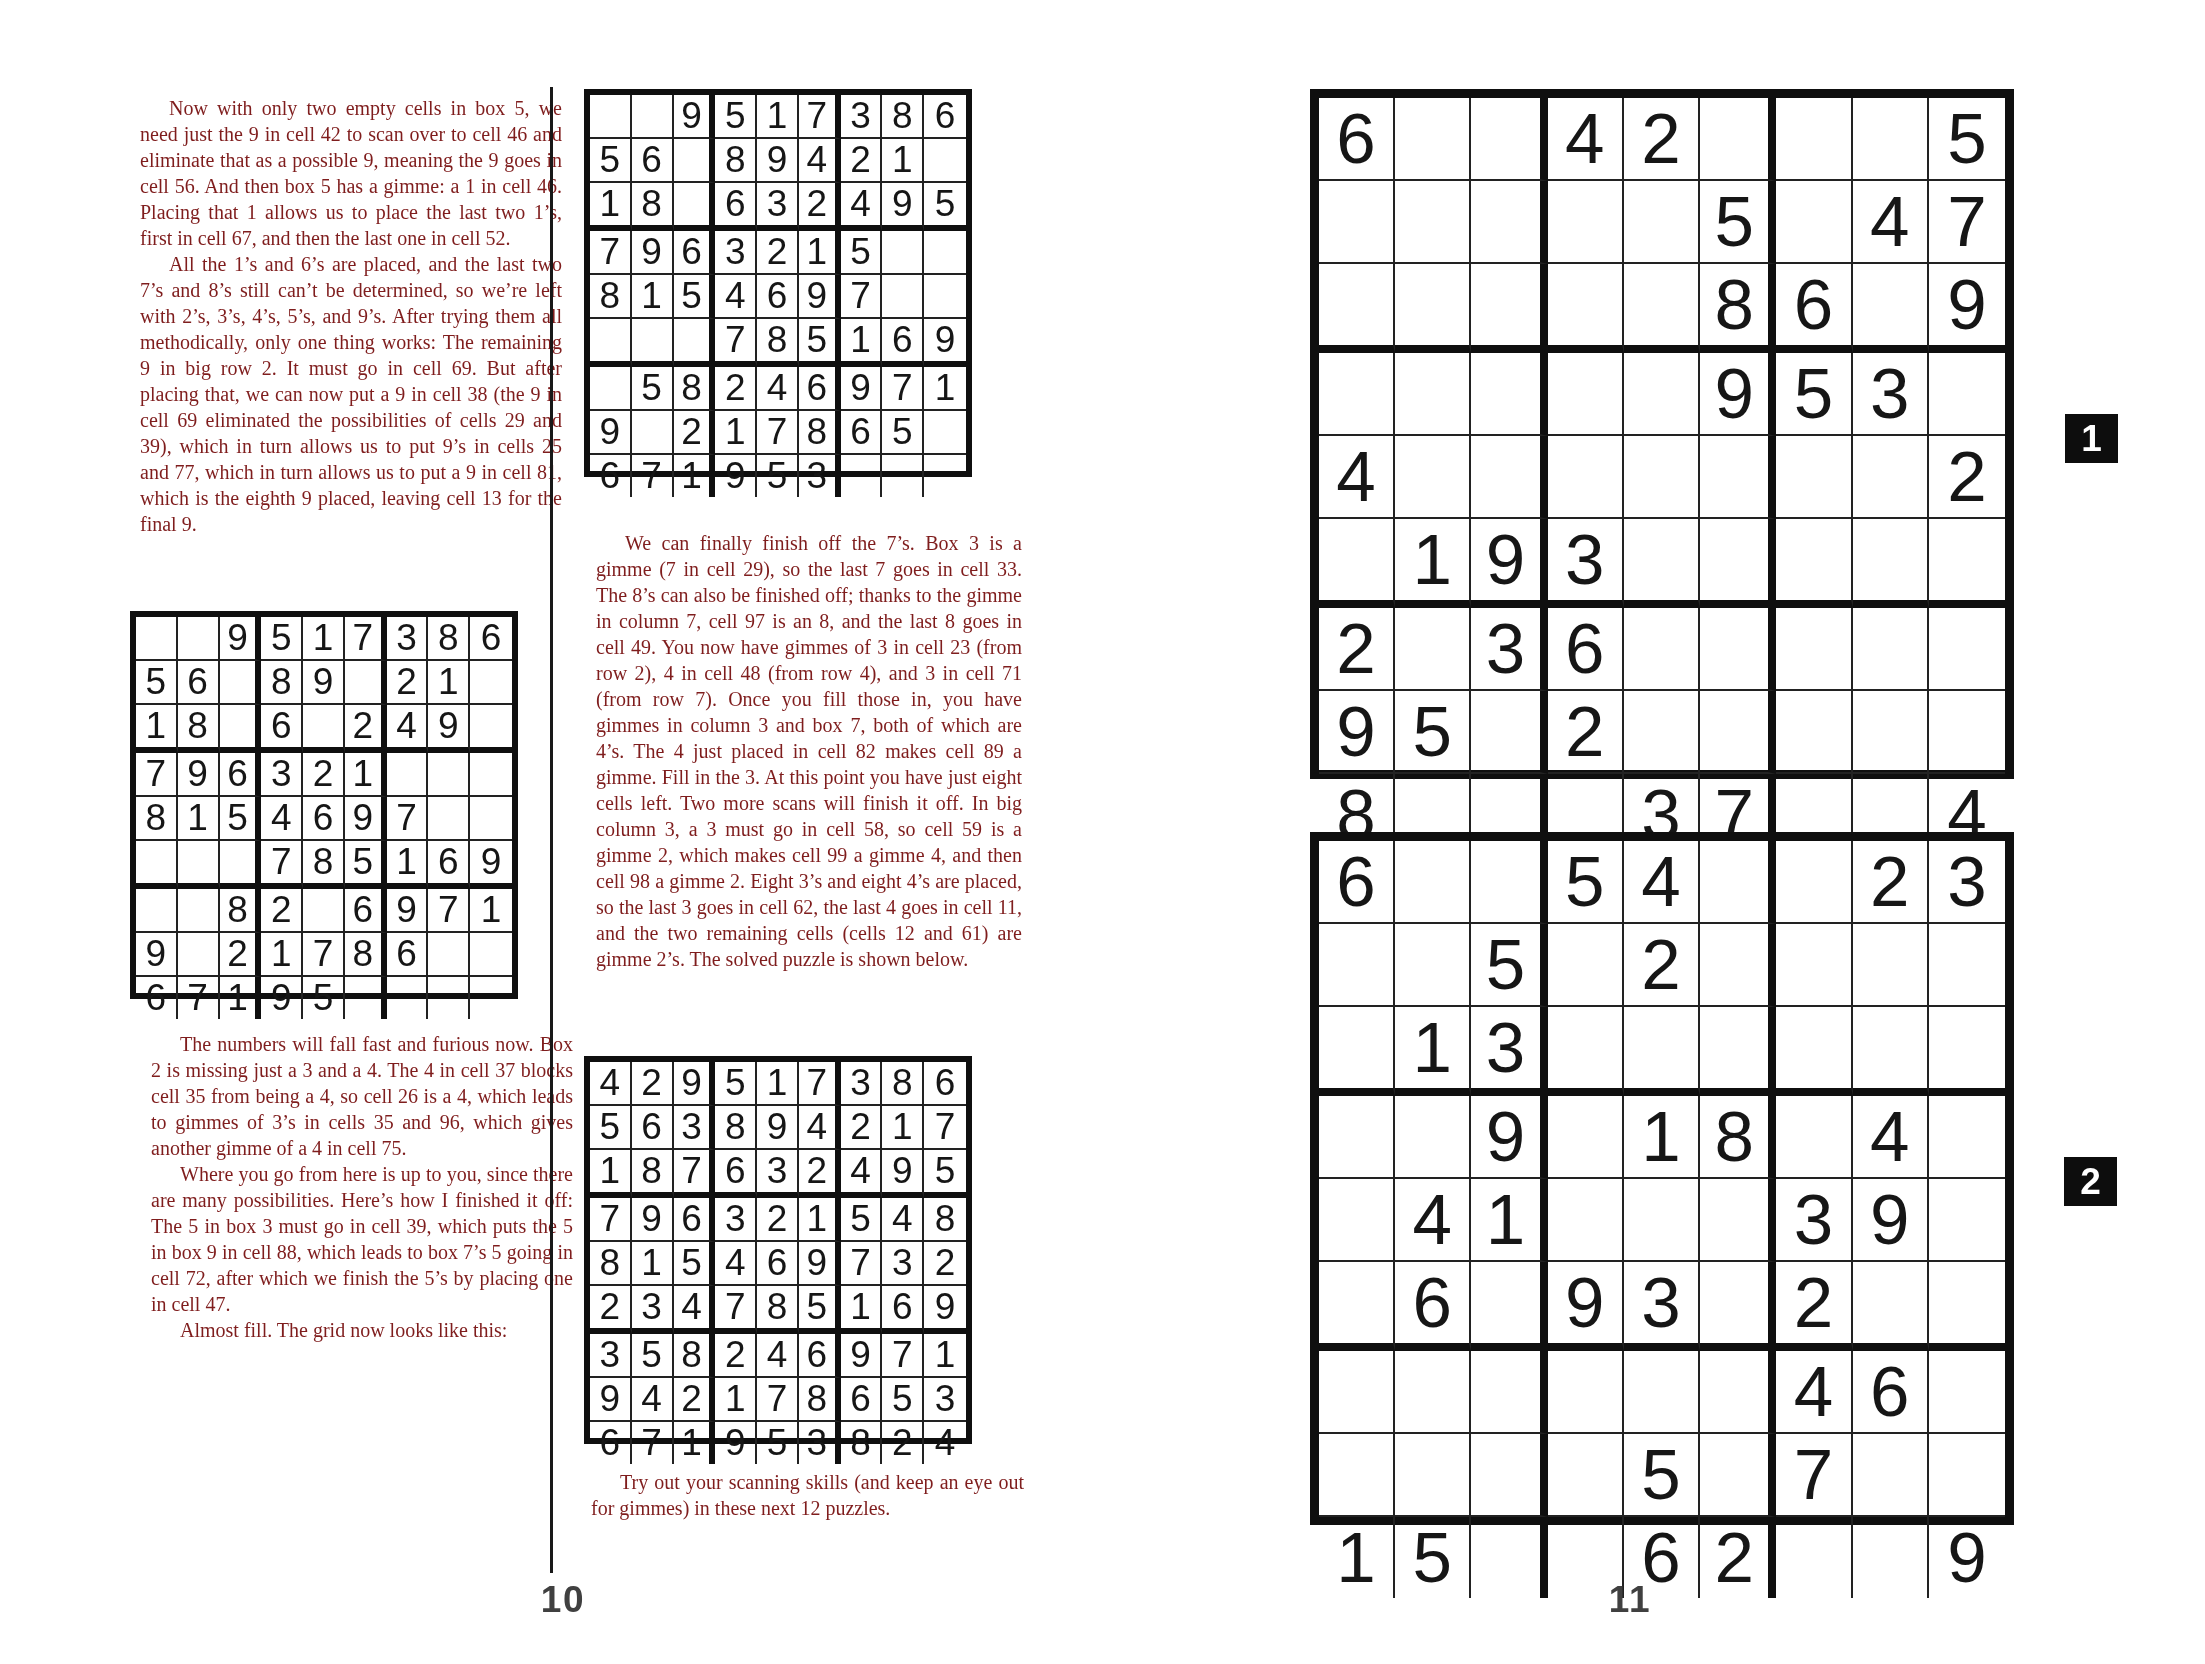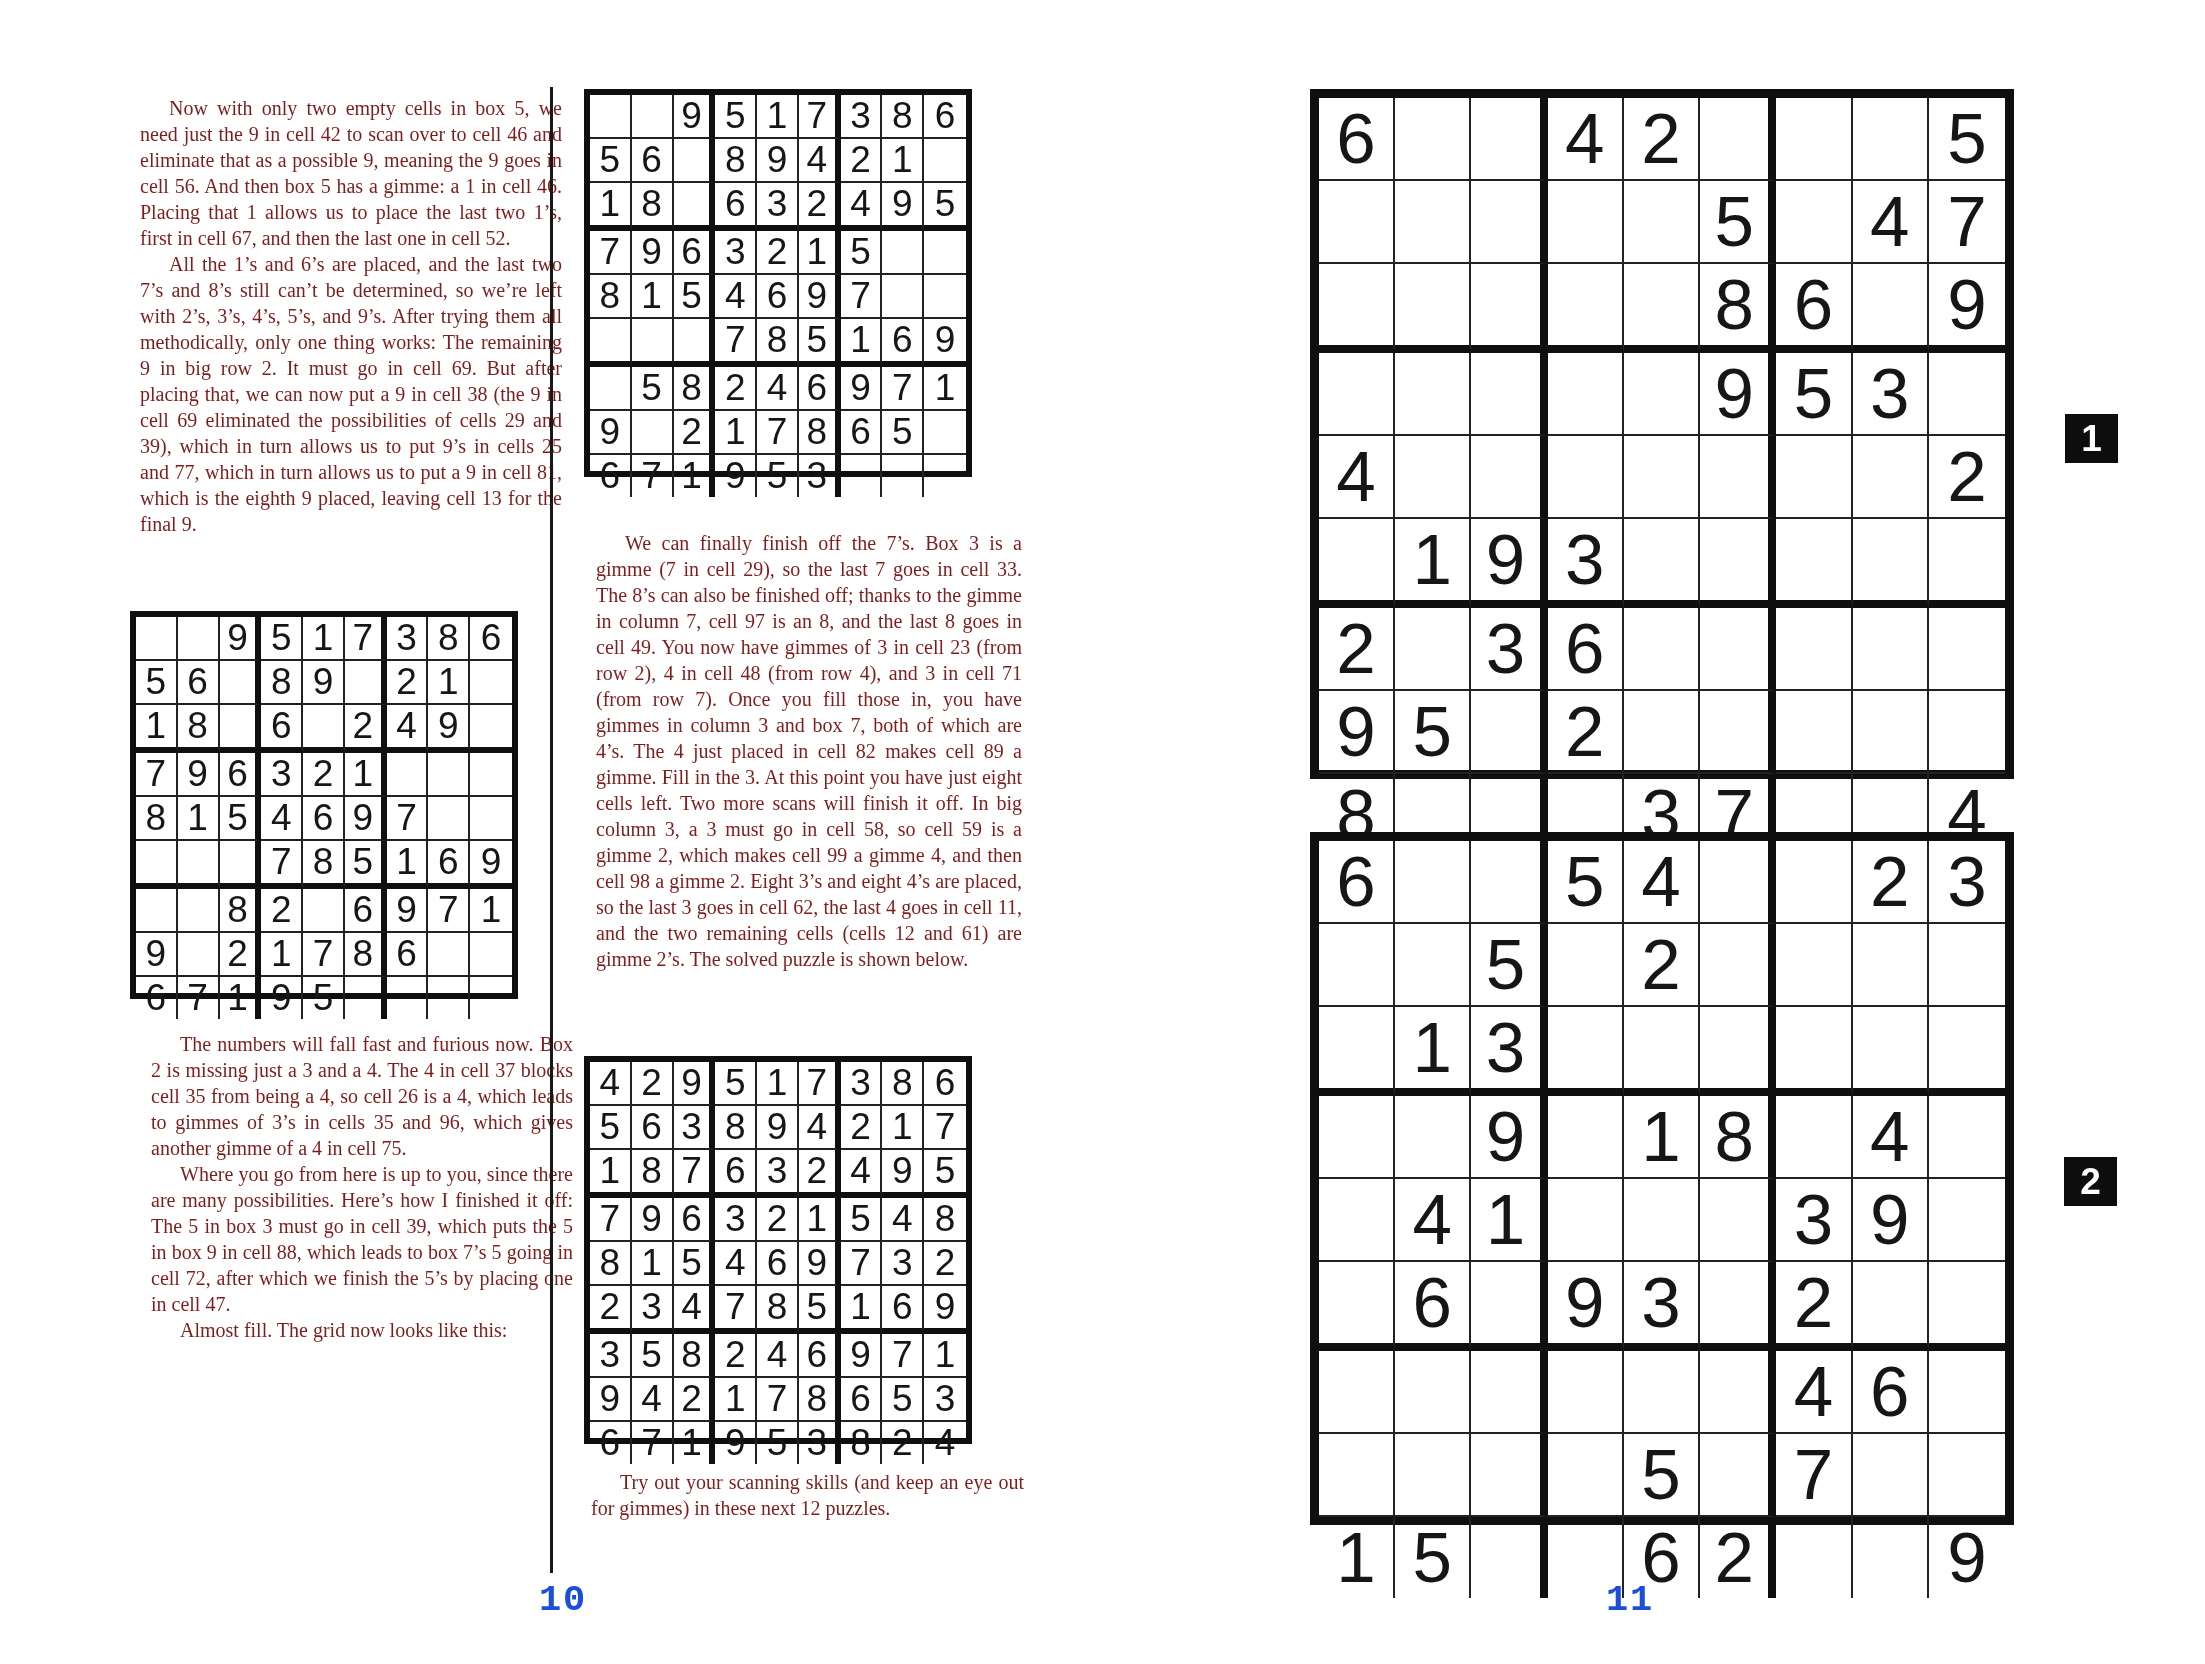--- a/index.html
+++ b/index.html
@@ -52,25 +52,25 @@
   .small .cell.br { border-right-width: 6.8px;  border-right-color: #0f0f0f; }
   .small .cell.bb { border-bottom-width: 6.8px; border-bottom-color: #0f0f0f; }
   .big .cell.br   { border-right-width: 8.5px;  border-right-color: #0f0f0f; }
   .big .cell.bb   { border-bottom-width: 8.5px; border-bottom-color: #0f0f0f; }
   .cell.lastc { border-right: none !important; }
   .cell.lastr { border-bottom: none !important; }
   .pagenum {
     position: absolute;
     width: 76px;
     text-align: center;
-    font-family: Liberation Mono, monospace;
+    font-family: Liberation Sans, sans-serif;
     font-weight: bold;
     font-size: 37px;
     letter-spacing: 1.7px;
-    color: #1d4ed8;
+    color: #404040;
   }
   .puzzle-badge {
     position: absolute;
     width: 53px; height: 49px;
     background: #0d0d0d;
     color: #ffffff;
     display: flex; align-items: center; justify-content: center;
     font-family: "Liberation Sans", sans-serif;
     font-weight: bold;
     font-size: 37px;

